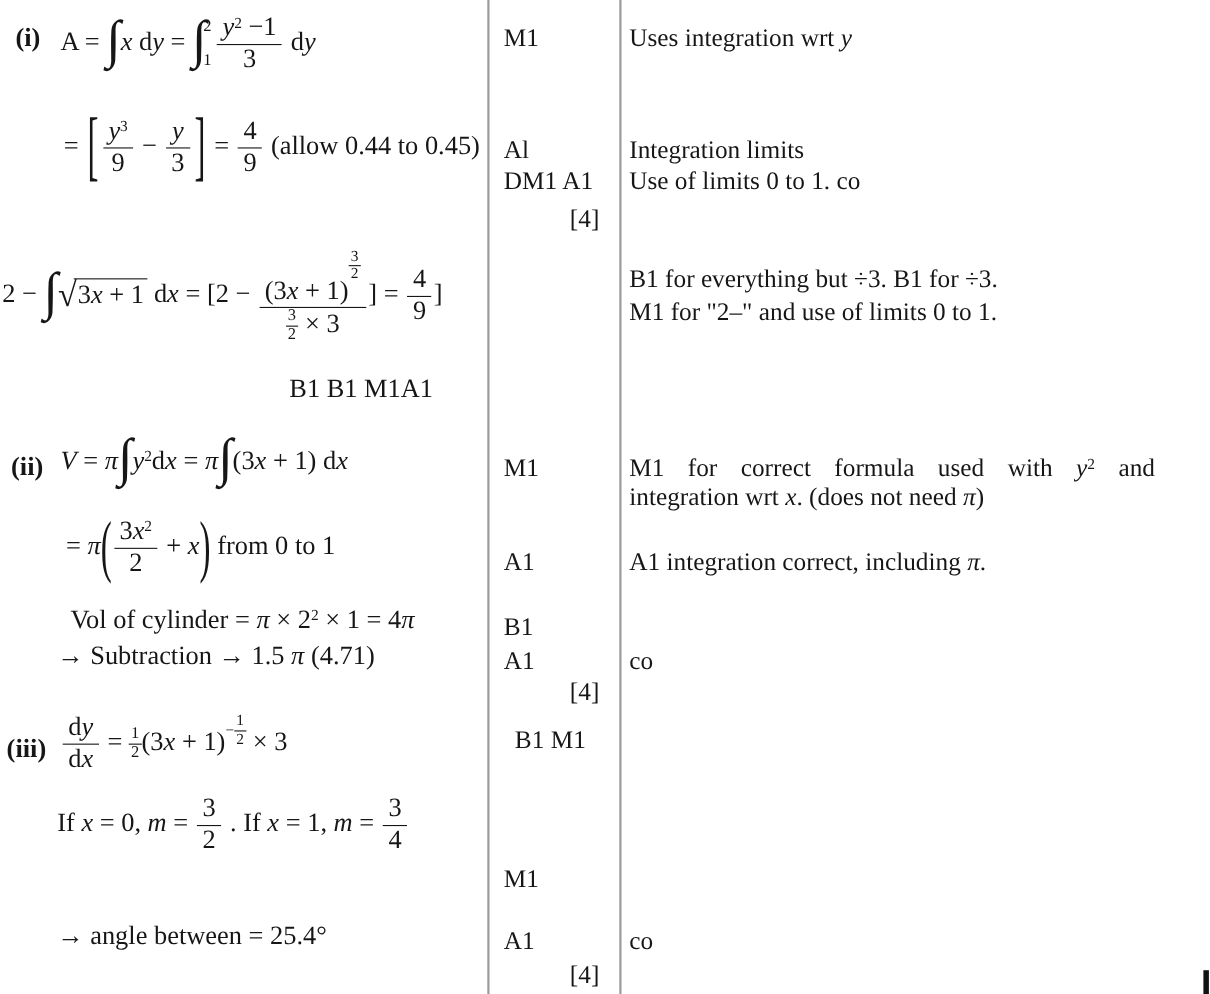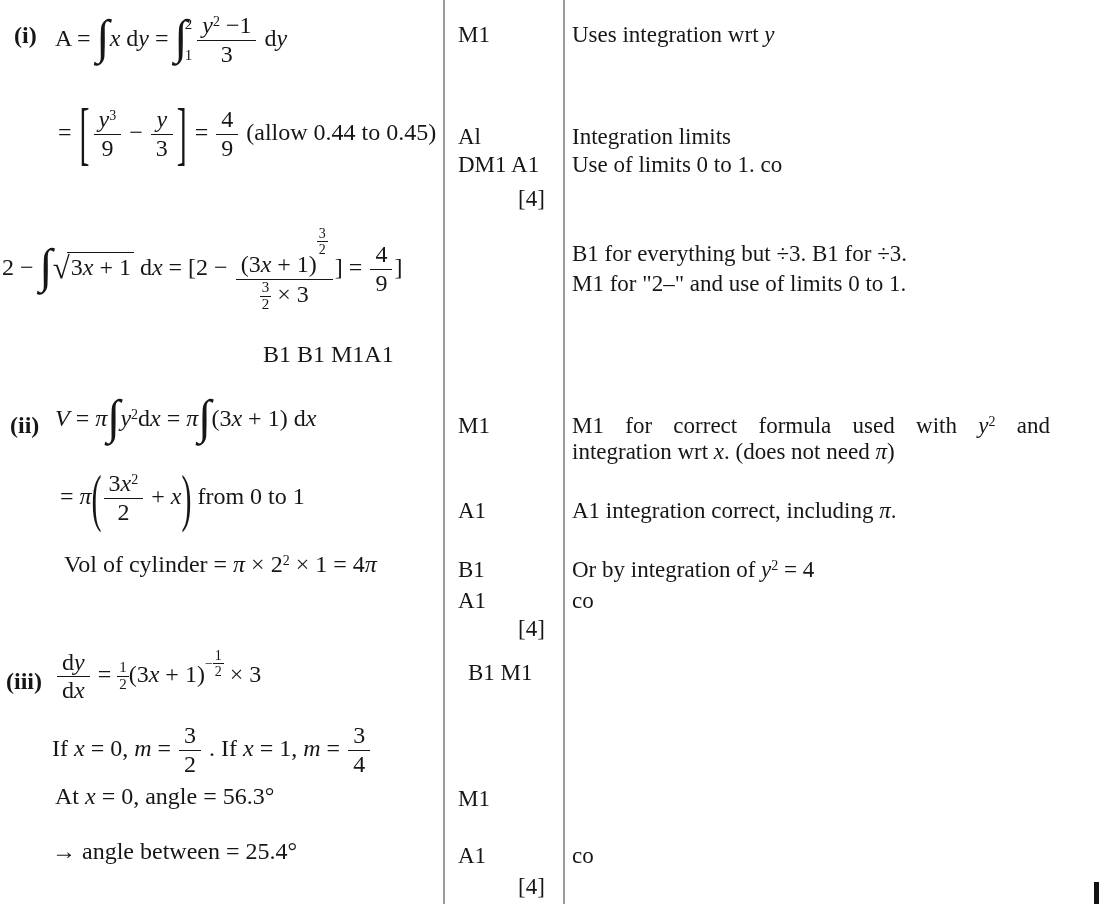--- a/index.html
+++ b/index.html
@@ -58,32 +58,32 @@
   <div class="mline" style="left:2px;top:226px"><span>2 − </span><span class="intg">∫</span><span class="rsign">√</span><span class="rbody"><span>3</span><span class="it">x</span><span> + 1</span></span><span> d</span><span class="it">x</span><span> = [2 − </span><span class="frac"><span class="n"><span>(3</span><span class="it">x</span><span> + 1)</span><span class="supstack"><span class="n">3</span><span class="d">2</span></span></span><span class="d"><span class="sfrac"><span class="n">3</span><span class="d">2</span></span><span> × 3</span></span></span><span>] </span><span>= </span><span class="frac"><span class="n">4</span><span class="d">9</span></span><span>]</span></div>
 
   <div class="mline" style="left:263px;top:341px">B1 B1 M1A1</div>
 
   <div class="mline" style="left:55px;top:400px"><span class="it">V</span><span> = </span><span class="it">π</span><span class="intg">∫</span><span class="it">y</span><sup class="s">2</sup><span>d</span><span class="it">x</span><span> = </span><span class="it">π</span><span class="intg">∫</span><span>(3</span><span class="it">x</span><span> + 1)</span><span> d</span><span class="it">x</span></div>
 
   <div class="mline" style="left:60px;top:470px"><span>= </span><span class="it">π</span><span class="bp">(</span><span class="frac"><span class="n"><span>3</span><span class="it">x</span><sup class="s">2</sup></span><span class="d">2</span></span><span> + </span><span class="it">x</span><span class="bp">)</span><span> from 0 to 1</span></div>
 
   <div class="mline" style="left:64px;top:551px"><span>Vol of cylinder = </span><span class="it">π</span><span> × 2</span><sup class="s">2</sup><span> × 1 = 4</span><span class="it">π</span></div>
 
+  <div class="mline" style="left:52px;top:584px"><span>→ Subtraction → 1.5 </span><span class="it">π</span><span> (4.71)</span></div>
 
   <div class="mline" style="left:55px;top:648px"><span class="frac"><span class="n"><span>d</span><span class="it">y</span></span><span class="d"><span>d</span><span class="it">x</span></span></span><span> = </span><span class="sfrac"><span class="n">1</span><span class="d">2</span></span><span>(3</span><span class="it">x</span><span> + 1)</span><span class="negexp">
         <span>−</span>
         <span class="ss">
           <span class="n">1</span>
           <span class="d">2</span>
         </span>
       </span><span> × 3</span></div>
 
   <div class="mline" style="left:52px;top:722px"><span>If </span><span class="it">x</span><span> = 0, </span><span class="it">m</span><span> = </span><span class="frac"><span class="n">3</span><span class="d">2</span></span><span> . If </span><span class="it">x</span><span> = 1, </span><span class="it">m</span><span> = </span><span class="frac"><span class="n">3</span><span class="d">4</span></span></div>
 
-  <div class="mline" style="left:55px;top:783px"><span>At </span><span class="it">x</span><span> = 0, angle = 56.3°</span></div>
   <div class="mline" style="left:52px;top:838px">→ angle between = 25.4°</div>
 
   <div class="mark" style="left:458px;top:22px">M1</div>
   <div class="mark" style="left:458px;top:124px">Al</div>
   <div class="mark" style="left:458px;top:152px">DM1 A1</div>
   <div class="mark" style="left:518px;top:186px">[4]</div>
   <div class="mark" style="left:458px;top:413px">M1</div>
   <div class="mark" style="left:458px;top:498px">A1</div>
   <div class="mark" style="left:458px;top:557px">B1</div>
   <div class="mark" style="left:458px;top:588px">A1</div>
@@ -98,18 +98,17 @@
   <div class="cmt" style="left:572px;top:152px">Use of limits 0 to 1. co</div>
   <div class="cmt" style="left:572px;top:241px">B1 for everything but ÷3. B1 for ÷3.</div>
   <div class="cmt" style="left:572px;top:271px">M1 for "2–" and use of limits 0 to 1.</div>
 
   <div class="jblock" style="left:572px;top:413px">
     <div class="jline"><span>M1 for correct formula used with </span><span class="it">y</span><sup class="s">2</sup><span> and</span></div>
     <div><span>integration wrt </span><span class="it">x</span><span>. (does not need </span><span class="it">π</span><span>)</span></div>
   </div>
 
   <div class="cmt" style="left:572px;top:498px"><span>A1 integration correct, including </span><span class="it">π</span><span>.</span></div>
-  <div class="cmt" style="left:572px;top:557px"><span>Or by integration of </span><span class="it">y</span><sup class="s">2</sup><span> = 4</span></div>
   <div class="cmt" style="left:572px;top:588px">co</div>
   <div class="cmt" style="left:572px;top:843px">co</div>
 
   <div class="cursor"></div>
 </div>
 
 </body></html>

